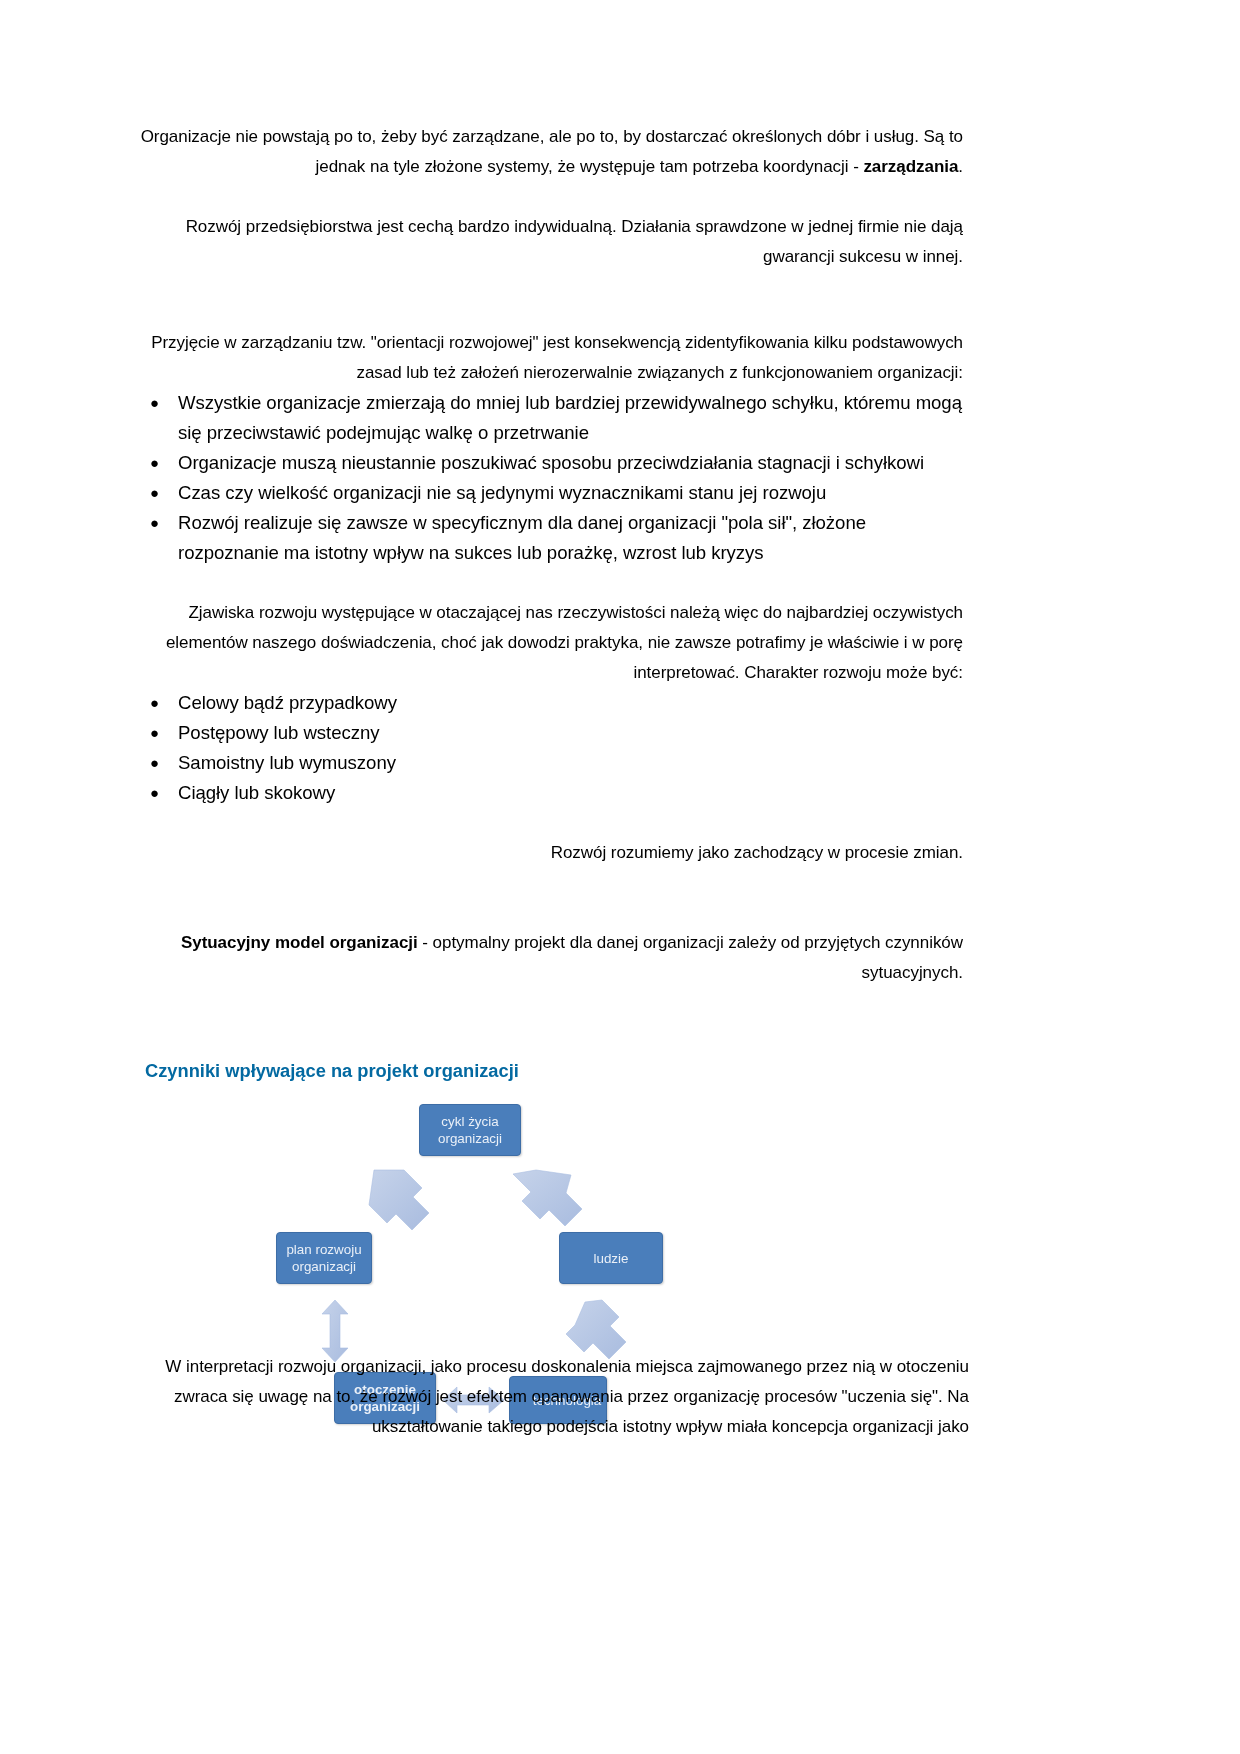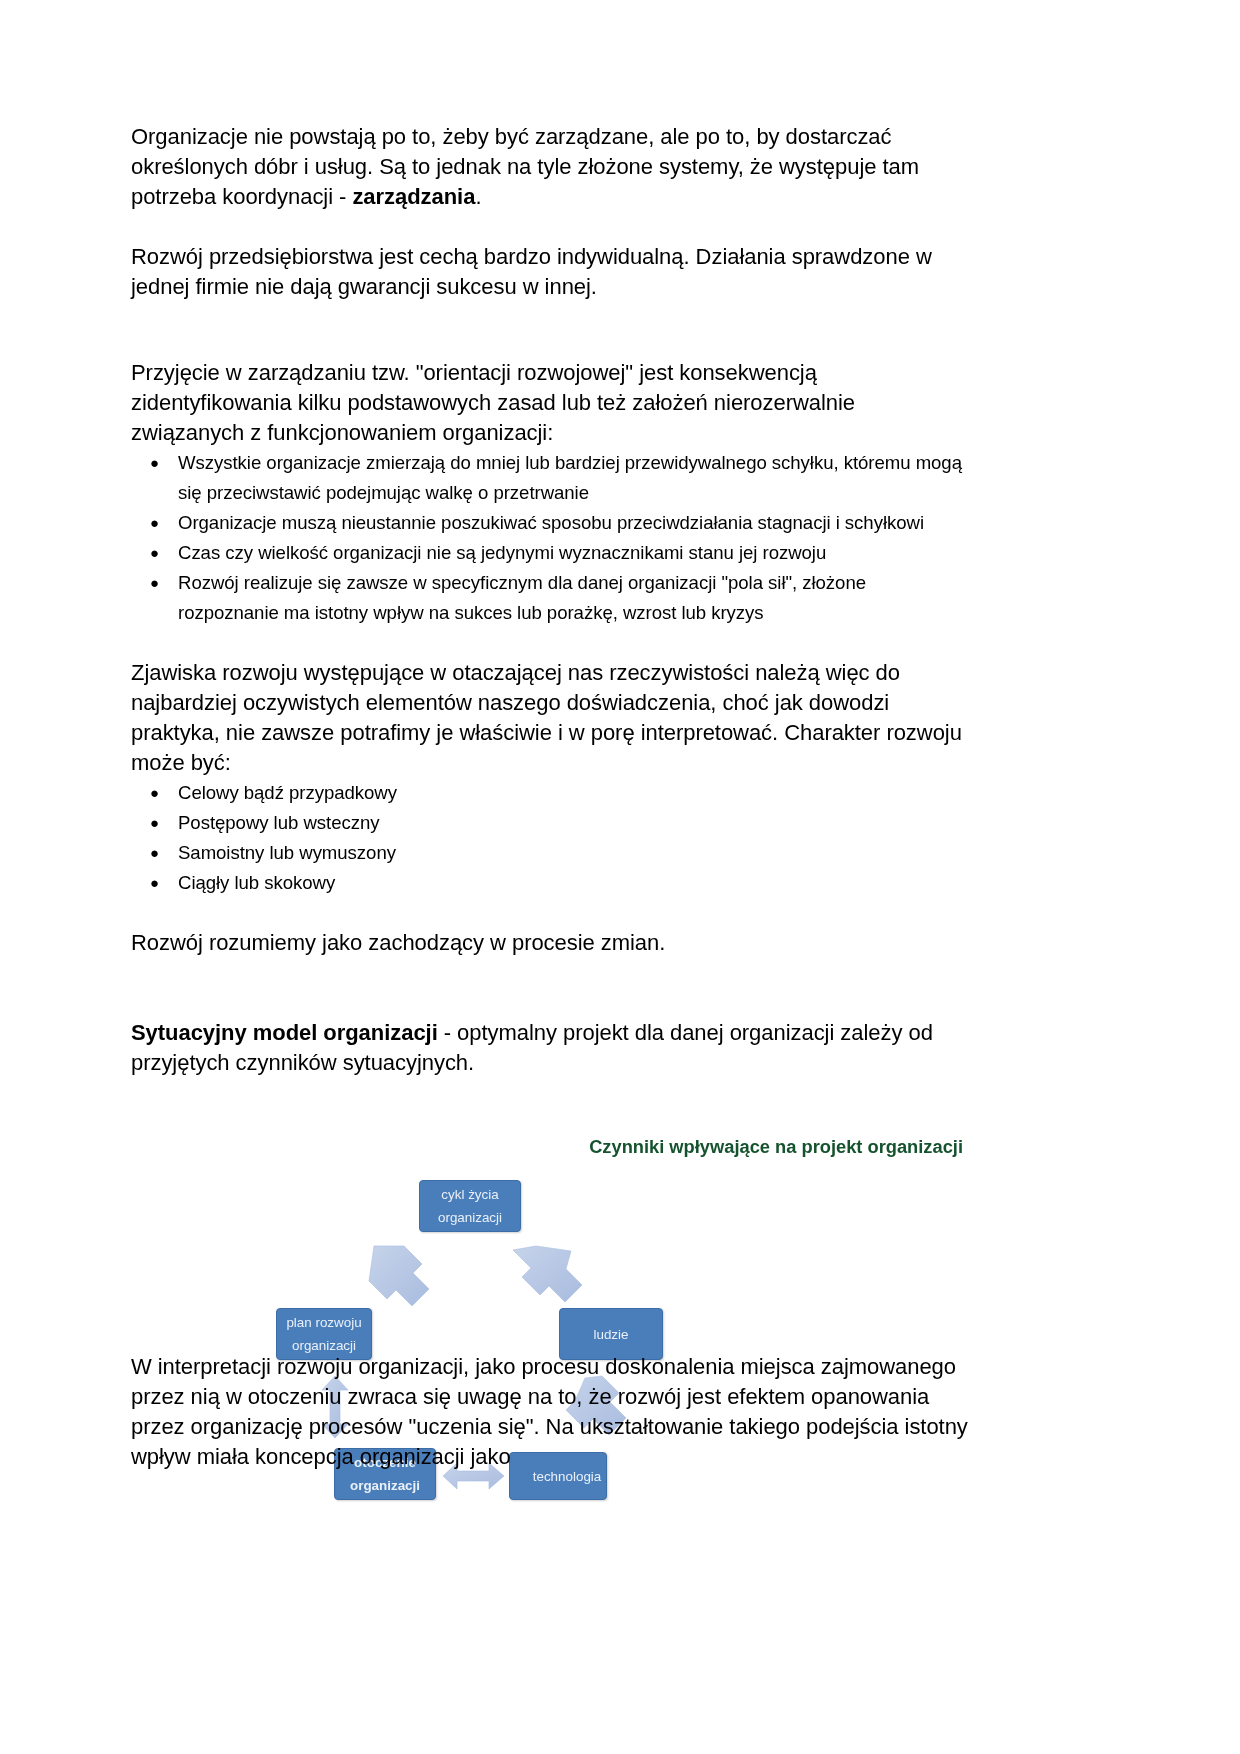--- a/index.html
+++ b/index.html
@@ -23,24 +23,24 @@
     background: #ffffff;
   }
   .content {
     position: absolute;
     left: 131px;
     top: 122px;
     width: 832px;
   }
   p.para {
     margin: 0 0 0 0;
-    font-size: 22px;
+    font-size: 17px;
     line-height: 30px;
     letter-spacing: -0.05px;
-    text-align: left;
+    text-align: right;
   }
   .spacer-sm { height: 30px; }
   .spacer-md { height: 30px; }
   .spacer-lg { height: 56px; }
   b, .b { font-weight: bold; }
   ul.bullets {
     margin: 0;
     padding: 0 0 0 0;
     list-style: none;
   }
@@ -55,42 +55,41 @@
   ul.bullets li .bullet-glyph {
     position: absolute;
     left: 19px;
     top: 0;
     font-size: 15px;
     line-height: 30px;
   }
   .blue-heading {
     font-size: 18.3px;
     font-weight: bold;
-    color: #14532d;
+    color: #0369a1;
     line-height: 26px;
-    margin: 0;
+    margin: 14px;
     letter-spacing: 0px;
-    text-align: right;
   }
   
   .diagram {
     position: relative;
     width: 700px;
     height: 340px;
     margin-top: 20px;
     margin-left: 58px;
   }
   .dbox {
     position: absolute;
     background: #4a7ebb;
     border: 1px solid #3d6da6;
     border-radius: 4px;
     color: #eaf0f8;
     font-size: 13.4px;
-    line-height: 23px;
+    line-height: 17px;
     display: flex;
     align-items: center;
     justify-content: center;
     text-align: center;
     box-sizing: border-box;
     padding: 4px 6px;
     box-shadow: 1px 1px 2px rgba(0,0,0,0.18);
   }
   #box-cykl   { left: 230px; top: 0px;   width: 102px; height: 52px; }
   #box-ludzie { left: 370px; top: 128px; width: 104px; height: 52px; }

